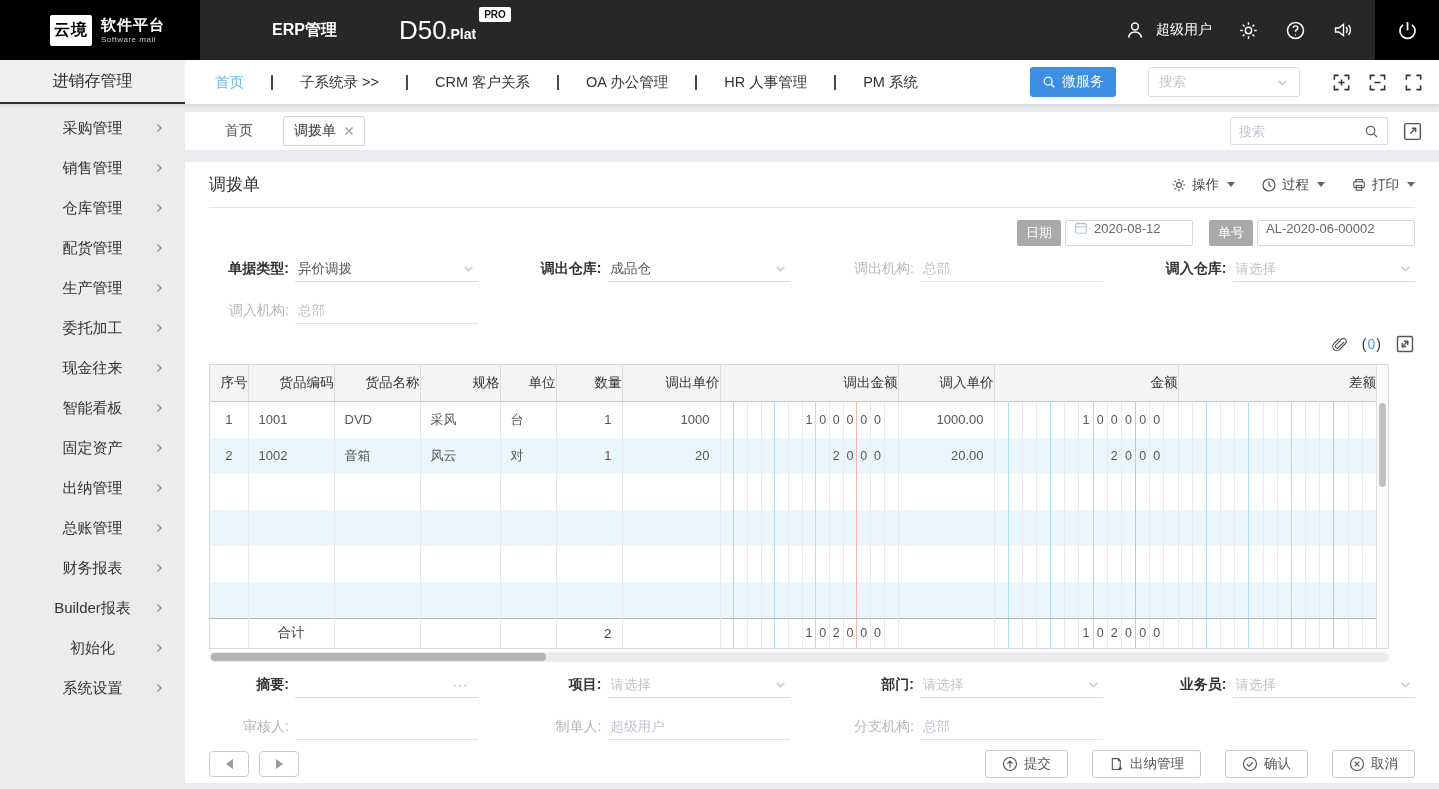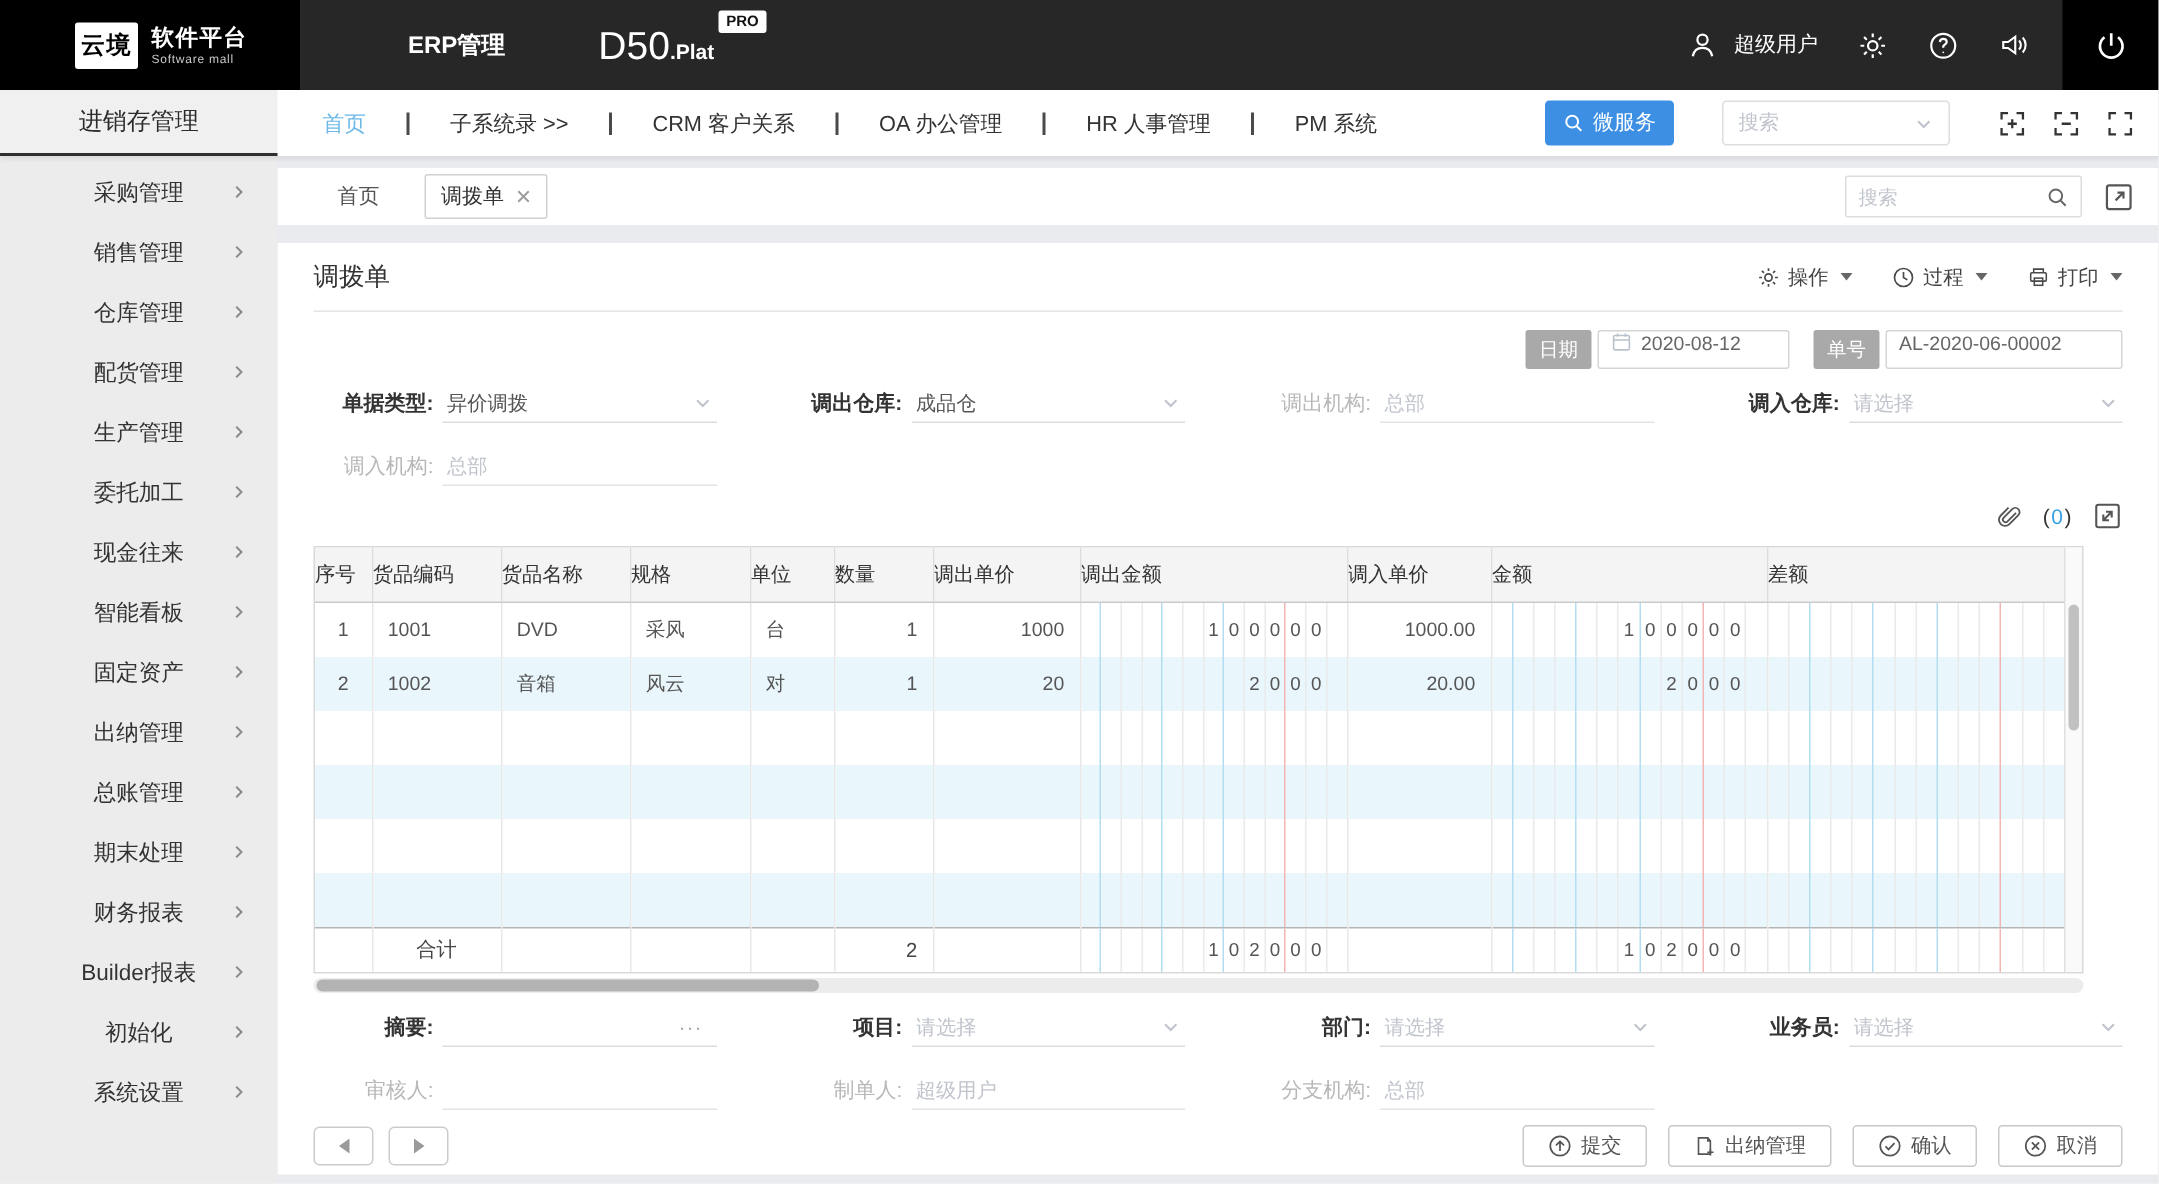--- a/index.html
+++ b/index.html
@@ -80,21 +80,21 @@
 .fsuffix{color:#999;margin-right:6px;letter-spacing:1px;font-size:13px;cursor:pointer}
 
 
 .attach-row{display:flex;justify-content:flex-end;align-items:center;gap:14px;margin-top:8px;height:24px;flex-shrink:0}
 .attach-count{font-size:14px;color:#333}
 .attach-count .num{color:#3aa1e8;margin:0 1px}
 
 
 .grid-wrap{margin-top:8px;display:flex;border:1px solid #d9d9d9;width:1180px;flex-shrink:0}
 table{border-collapse:collapse;table-layout:fixed;width:1166px}
-th{background:#f4f4f4;height:36px;font-size:13.5px;color:#333;font-weight:normal;border-right:1px solid #dcdcdc;border-bottom:1px solid #c9c9c9;text-align:left;overflow:hidden;white-space:nowrap}
+th{background:#f4f4f4;height:36px;font-size:13.5px;color:#333;font-weight:normal;border-right:1px solid #dcdcdc;border-bottom:1px solid #c9c9c9;text-align:right;overflow:hidden;white-space:nowrap}
 th:last-child{border-right:none}
 td{height:36px;border-right:1px solid #e8e8e8;font-size:13px;color:#555;overflow:hidden;white-space:nowrap}
 td:last-child{border-right:none}
 tr.alt td{background:#e9f6fc}
 tr.total td{border-top:1px solid #b5b5b5;height:30px;font-size:13.5px;color:#444;background:#fff}
 tr.total td.al-left{text-align:center;padding-left:0}
 td.al-left{padding-left:10px;text-align:left}
 td.al-right{padding-right:10px;text-align:right}
 td.al-center{text-align:center}
 td.ledger-td{padding:0}
@@ -107,21 +107,21 @@
 .vscroll{width:12px;background:#fafafa;border-left:1px solid #e0e0e0;position:relative}
 .vthumb{position:absolute;top:38px;left:2px;width:7px;height:84px;background:#c1c1c1;border-radius:4px;cursor:pointer}
 .hscroll{width:1180px;height:10px;background:#ececec;border-radius:5px;margin-top:3px;position:relative;flex-shrink:0}
 .hthumb{position:absolute;left:2px;top:1px;width:335px;height:8px;background:#b3b3b3;border-radius:4px;cursor:pointer}
 
 
 .footer-row{display:flex;align-items:center;margin-top:10px;flex-shrink:0}
 .nav-btn{width:40px;height:26px;border:1px solid #ccc;border-radius:4px;background:#fff;display:flex;align-items:center;justify-content:center;margin-right:10px;cursor:pointer}
 .tri-left{width:0;height:0;border-top:5px solid transparent;border-bottom:5px solid transparent;border-right:7px solid #9a9a9a}
 .tri-right{width:0;height:0;border-top:5px solid transparent;border-bottom:5px solid transparent;border-left:7px solid #9a9a9a}
-.footer-buttons{margin-left:auto;display:flex;gap:14px}
+.footer-buttons{margin-left:auto;display:flex;gap:24px}
 .fbtn{height:28px;padding:0 16px;border:1px solid #c8c8c8;border-radius:3px;background:#fff;color:#555;font-size:13.5px;display:flex;align-items:center;gap:6px;cursor:pointer;font-family:inherit}
 </style>
 </head>
 <body>
 
 <header class="topbar">
   <div class="logo-area">
     <span class="logo-box">云境</span>
     <span class="logo-text">
       <span class="logo-title">软件平台</span>
@@ -306,28 +306,20 @@
       <div class="side-item">
         <span>出纳管理</span>
         <span class="icn">
           <svg width="12" height="12" viewBox="0 0 12 12">
             <polyline points="4.5,2.5 8,6 4.5,9.5" fill="none" stroke="#8a8a8a" stroke-width="1.3"></polyline>
           </svg>
         </span>
       </div>
       <div class="side-item">
         <span>总账管理</span>
-        <span class="icn">
-          <svg width="12" height="12" viewBox="0 0 12 12">
-            <polyline points="4.5,2.5 8,6 4.5,9.5" fill="none" stroke="#8a8a8a" stroke-width="1.3"></polyline>
-          </svg>
-        </span>
-      </div>
-      <div class="side-item">
-        <span>期末处理</span>
         <span class="icn">
           <svg width="12" height="12" viewBox="0 0 12 12">
             <polyline points="4.5,2.5 8,6 4.5,9.5" fill="none" stroke="#8a8a8a" stroke-width="1.3"></polyline>
           </svg>
         </span>
       </div>
       <div class="side-item">
         <span>财务报表</span>
         <span class="icn">
           <svg width="12" height="12" viewBox="0 0 12 12">

